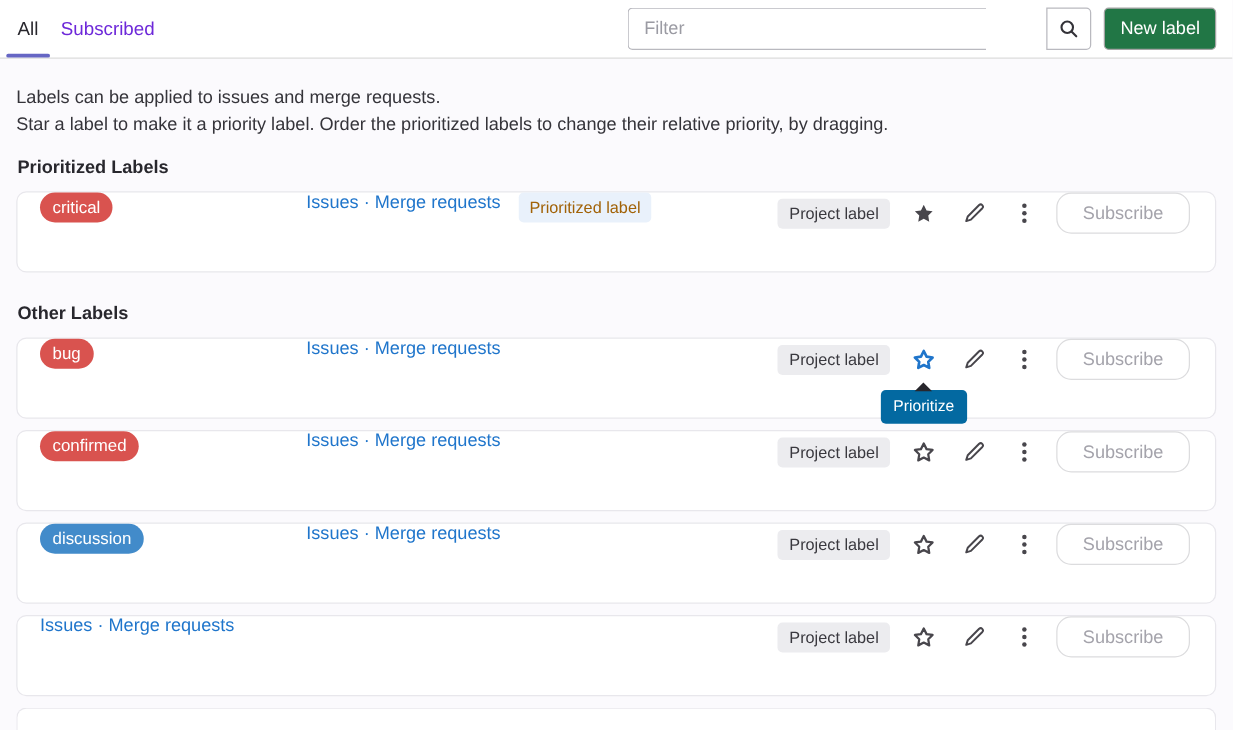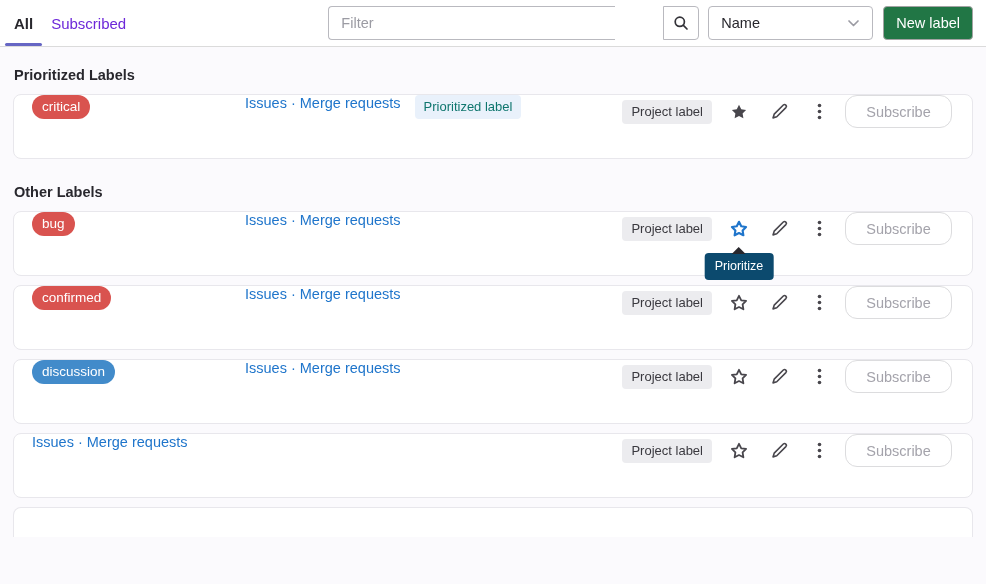--- a/index.html
+++ b/index.html
@@ -21,21 +21,21 @@
   }
   .tabs { display: flex; height: 100%; align-items: stretch; }
   .tab {
     position: relative;
     display: flex; align-items: center;
     padding: 0 9px;
     font-size: 15px;
     color: #6d28d9;
     cursor: pointer;
   }
-  .tab.active { color: #28272d; font-weight: bold; }
+  .tab.active { color: #28272d; font-weight: normal; }
   .tab.active::after {
     content: "";
     position: absolute;
     left: 0; right: 0; bottom: 0;
     height: 3px;
     border-radius: 2px;
     background: #6666c4;
   }
   .controls { margin-left: auto; display: flex; align-items: center; }
   .filter-group { display: flex; align-items: stretch; height: 34px; gap: 48px; }
@@ -116,21 +116,21 @@
   .links {
     font-size: 14.5px;
     color: #1f75cb;
     text-decoration: none;
     cursor: pointer;
     flex: none;
   }
   .prio-badge {
     margin-left: 14px;
     background: #e9f1fb;
-    color: #0f766e;
+    color: #a16207;
     font-size: 13px;
     padding: 4px 9px 5px;
     border-radius: 4px;
   }
   .right { margin-left: auto; display: flex; align-items: center; }
   .project-badge {
     background: #ececef;
     color: #3a393f;
     font-size: 13px;
     padding: 4px 9px 5px;
@@ -155,21 +155,21 @@
     font-family: "Liberation Sans", sans-serif;
     cursor: pointer;
   }
 
   
   .tooltip {
     position: absolute;
     top: calc(100% + 8px);
     left: 50%;
     transform: translateX(-50%);
-    background: #0c4a6e;
+    background: #0369a1;
     color: #fff;
     font-size: 12.5px;
     padding: 6px 10px 7px;
     border-radius: 4px;
     white-space: nowrap;
     z-index: 10;
   }
   .tooltip::before {
     content: "";
     position: absolute;
@@ -193,34 +193,30 @@
       <input class="filter-input" type="text" placeholder="Filter" style="">
       <button class="search-btn">
         <span style="display:flex;">
           <svg width="16" height="16" viewBox="0 0 16 16">
             <circle cx="6.8" cy="6.8" r="4.6" fill="none" stroke="#333238" stroke-width="1.7"></circle>
             <line x1="10.4" y1="10.4" x2="14" y2="14" stroke="#333238" stroke-width="1.7" stroke-linecap="round"></line>
           </svg>
         </span>
       </button>
     </div>
-    <div class="sort-select">
-      <span>Name</span>
-      <span class="chev">
-        <svg width="13" height="9" viewBox="0 0 13 9">
-          <polyline points="2,2 6.5,6.5 11,2" fill="none" stroke="#9b9ba3" stroke-width="1.7" stroke-linecap="round" stroke-linejoin="round"></polyline>
-        </svg>
-      </span>
-    </div>
     <button class="new-label-btn">New label</button>
   </div>
 </div>
 
 <div class="page-body">
 
+  <div class="description">
+    <div>Labels can be applied to issues and merge requests.</div>
+    <div>Star a label to make it a priority label. Order the prioritized labels to change their relative priority, by dragging.</div>
+  </div>
 
   <div class="section-heading">Prioritized Labels</div>
 
   <div class="card">
     <div class="label-col">
       <span class="pill" style="background-color: rgb(217, 83, 79);">critical</span>
     </div>
     <a class="links">Issues · Merge requests</a>
     <span class="prio-badge">Prioritized label</span>
     <div class="right">

